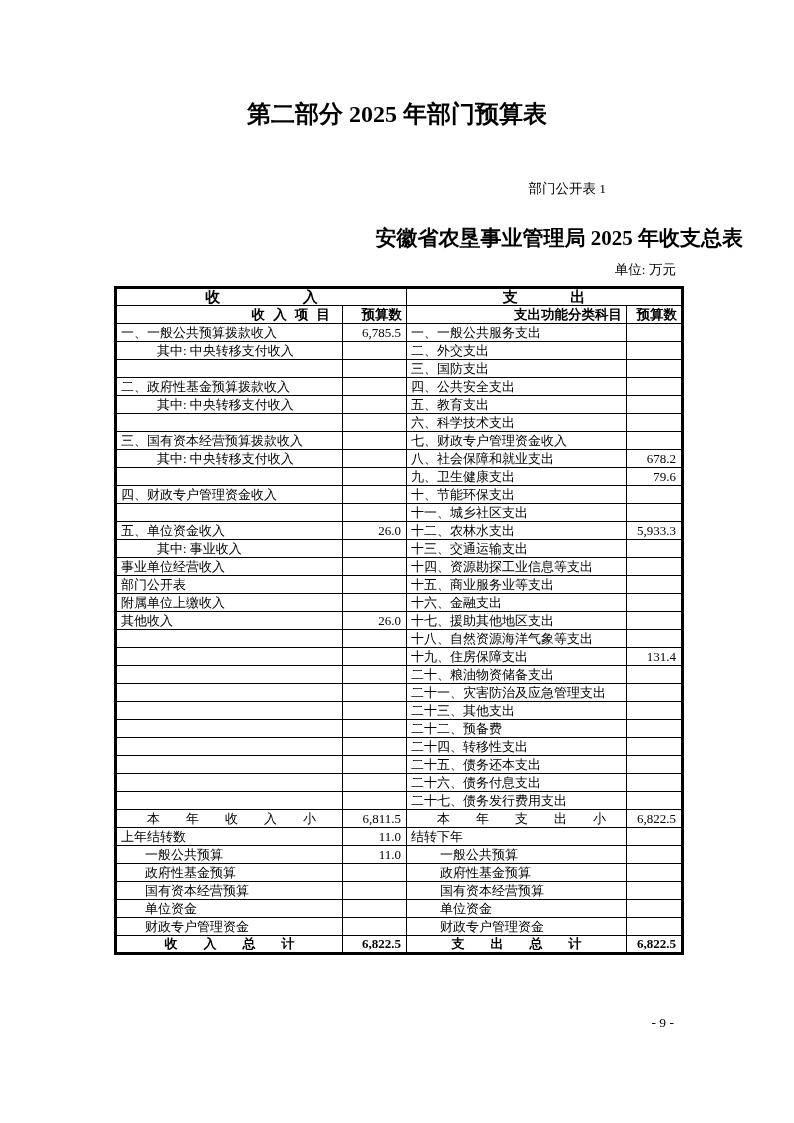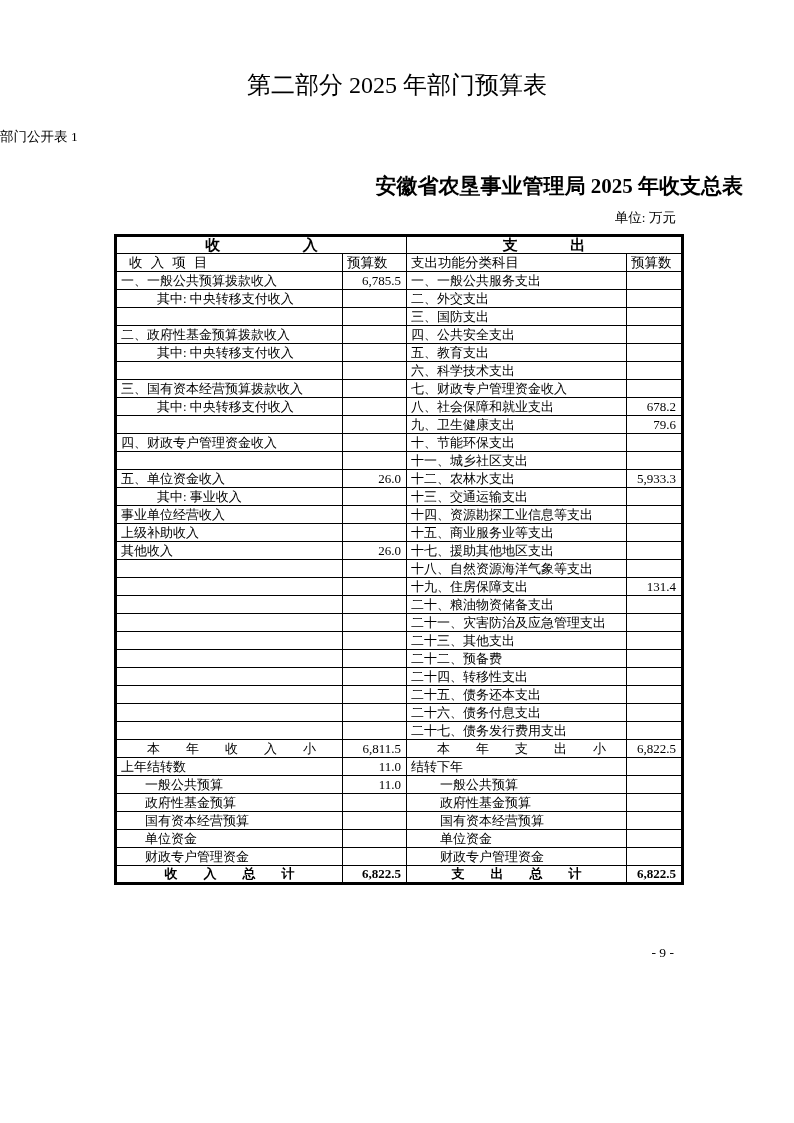--- a/index.html
+++ b/index.html
@@ -3,46 +3,46 @@
 <meta charset="utf-8">
 <style>
   * { box-sizing: border-box; }
   html, body { margin: 0; padding: 0; background: #ffffff; }
   .page {
     width: 794px; height: 1123px; background: #ffffff; color: #000;
     font-family: "Liberation Serif", "DejaVu Serif", serif;
     overflow: hidden; position: relative; margin: 0 auto;
   }
   .doc-title {
-    padding-top: 67px; text-align: center;
-    font-size: 24px; font-weight: normal; line-height: 36px;
+    padding-top: 96px; text-align: center;
+    font-size: 24px; font-weight: bold; line-height: 36px;
   }
   .table-ref {
-    margin-top: 26px; text-align: left; padding-right: 188px;
+    margin-top: 49px; text-align: right; padding-right: 188px;
     font-size: 13.5px; line-height: 15px;
   }
   .table-title {
     margin-top: 28px; text-align: right; padding-right: 51px;
     font-size: 21px; font-weight: bold; line-height: 28px;
   }
   .unit-note {
     margin-top: 10px; text-align: right; padding-right: 118px;
     font-size: 13.5px; line-height: 15px;
   }
   table.budget {
     margin: 9px 0 0 114px; border-collapse: collapse; table-layout: fixed;
     width: 567px; border: 3px solid #000000;
   }
   .budget th, .budget td {
     border: 1px solid #000; height: 18px; padding: 0 4px;
     font-size: 13px; line-height: 16px; font-weight: normal;
     overflow: hidden; white-space: nowrap; text-align: left;
   }
   .budget th.gh { font-size: 15px; font-weight: bold; text-align: center; }
-  .budget th.ch { font-size: 13.5px; font-weight: normal; text-align: left; }
+  .budget th.ch { font-size: 13.5px; font-weight: bold; text-align: right; }
   .sp-inc { letter-spacing: 5.5em; text-indent: 5.5em; }
   .sp-exp { letter-spacing: 3.5em; text-indent: 3.5em; }
   .sp05   { letter-spacing: 0.6em; text-indent: 0.6em; }
   .sp2    { letter-spacing: 2em;  text-indent: 2em; text-align: center !important; }
   .budget td.val { text-align: right; padding-right: 5px; }
   .budget td.i1 { padding-left: 40px; }
   .budget td.i2 { }
   .budget td.i3 { padding-left: 28px; }
   .budget td.r3 { padding-left: 33px; }
   .budget tr.bold td { font-weight: bold; }
@@ -162,23 +162,29 @@
           <td>十三、交通运输支出</td>
           <td class="val"></td>
         </tr>
         <tr>
           <td class="i2">事业单位经营收入</td>
           <td class="val"></td>
           <td>十四、资源勘探工业信息等支出</td>
           <td class="val"></td>
         </tr>
         <tr>
-          <td class="i2">上级补助收入</td>
+          <td class="i2">部门公开表</td>
           <td class="val"></td>
           <td>十五、商业服务业等支出</td>
+          <td class="val"></td>
+        </tr>
+        <tr>
+          <td class="i2">附属单位上缴收入</td>
+          <td class="val"></td>
+          <td>十六、金融支出</td>
           <td class="val"></td>
         </tr>
         <tr>
           <td class="i2">其他收入</td>
           <td class="val">26.0</td>
           <td>十七、援助其他地区支出</td>
           <td class="val"></td>
         </tr>
         <tr>
           <td></td>

